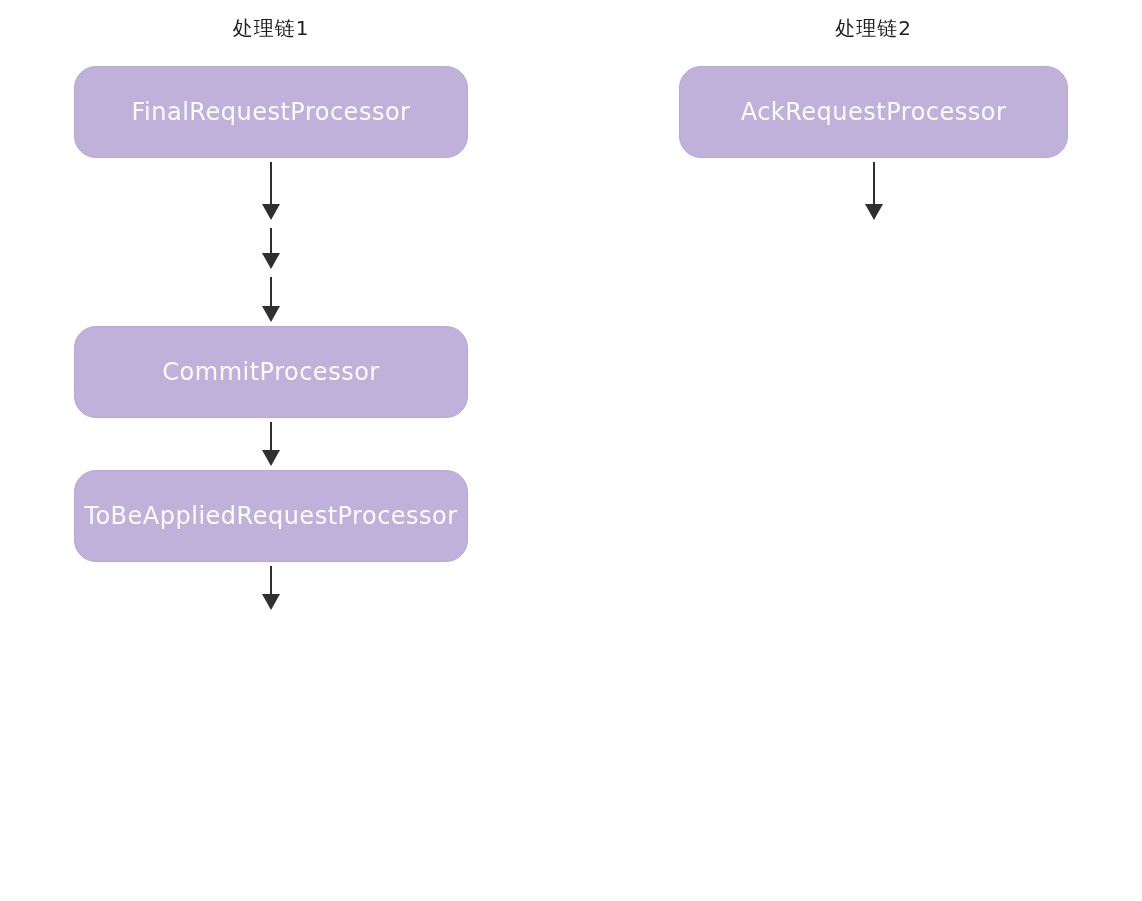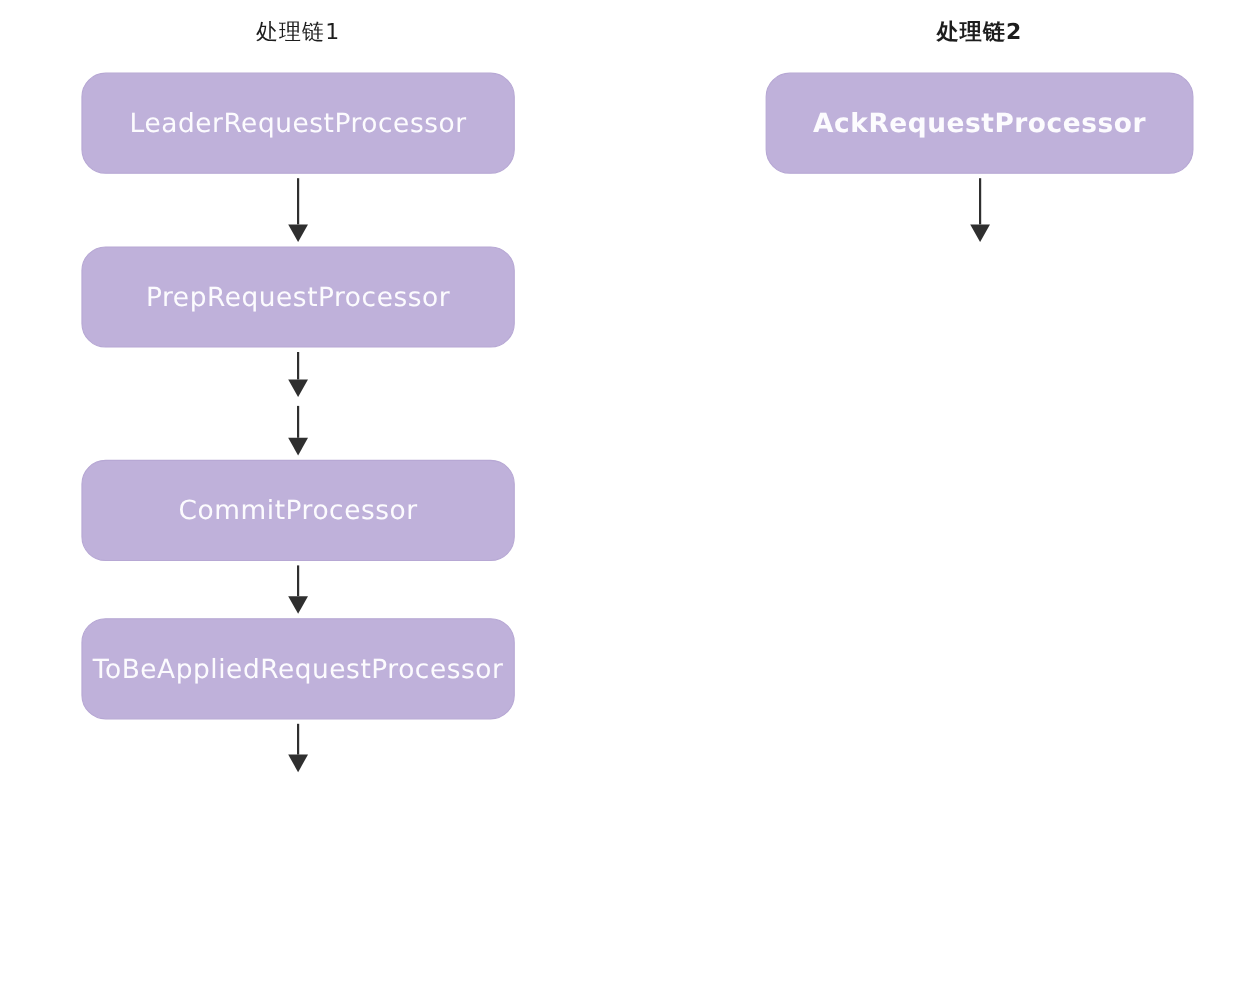--- a/index.html
+++ b/index.html
@@ -75,26 +75,25 @@
   }
 </style>
 </head>
 <body>
 
 <div class="canvas">
 
   <section class="chain" style="left:74px; width:394px;">
     <div class="chain-title">处理链1</div>
     <div class="stack" style="top:66px;">
-      <div class="node">LeaderRequestProcessor</div>
+      <div class="node">FinalRequestProcessor</div>
       <div class="arrow" style="height:66px;">
         <div class="arrow-line"></div>
         <div class="arrow-head"></div>
       </div>
-      <div class="node">PrepRequestProcessor</div>
       <div class="arrow" style="height:49px;">
         <div class="arrow-line"></div>
         <div class="arrow-head"></div>
       </div>
       <div class="arrow" style="height:53px;">
         <div class="arrow-line"></div>
         <div class="arrow-head"></div>
       </div>
       <div class="node">CommitProcessor</div>
       <div class="arrow" style="height:52px;">
@@ -102,21 +101,21 @@
         <div class="arrow-head"></div>
       </div>
       <div class="node">ToBeAppliedRequestProcessor</div>
       <div class="arrow" style="height:52px;">
         <div class="arrow-line"></div>
         <div class="arrow-head"></div>
       </div>
     </div>
   </section>
 
-  <section class="chain" style="left:696px; width:389px;font-weight:bold;">
+  <section class="chain" style="left:679px; width:389px;">
     <div class="chain-title">处理链2</div>
     <div class="stack" style="top:66px;">
       <div class="node">AckRequestProcessor</div>
       <div class="arrow" style="height:66px;">
         <div class="arrow-line"></div>
         <div class="arrow-head"></div>
       </div>
     </div>
   </section>
 

